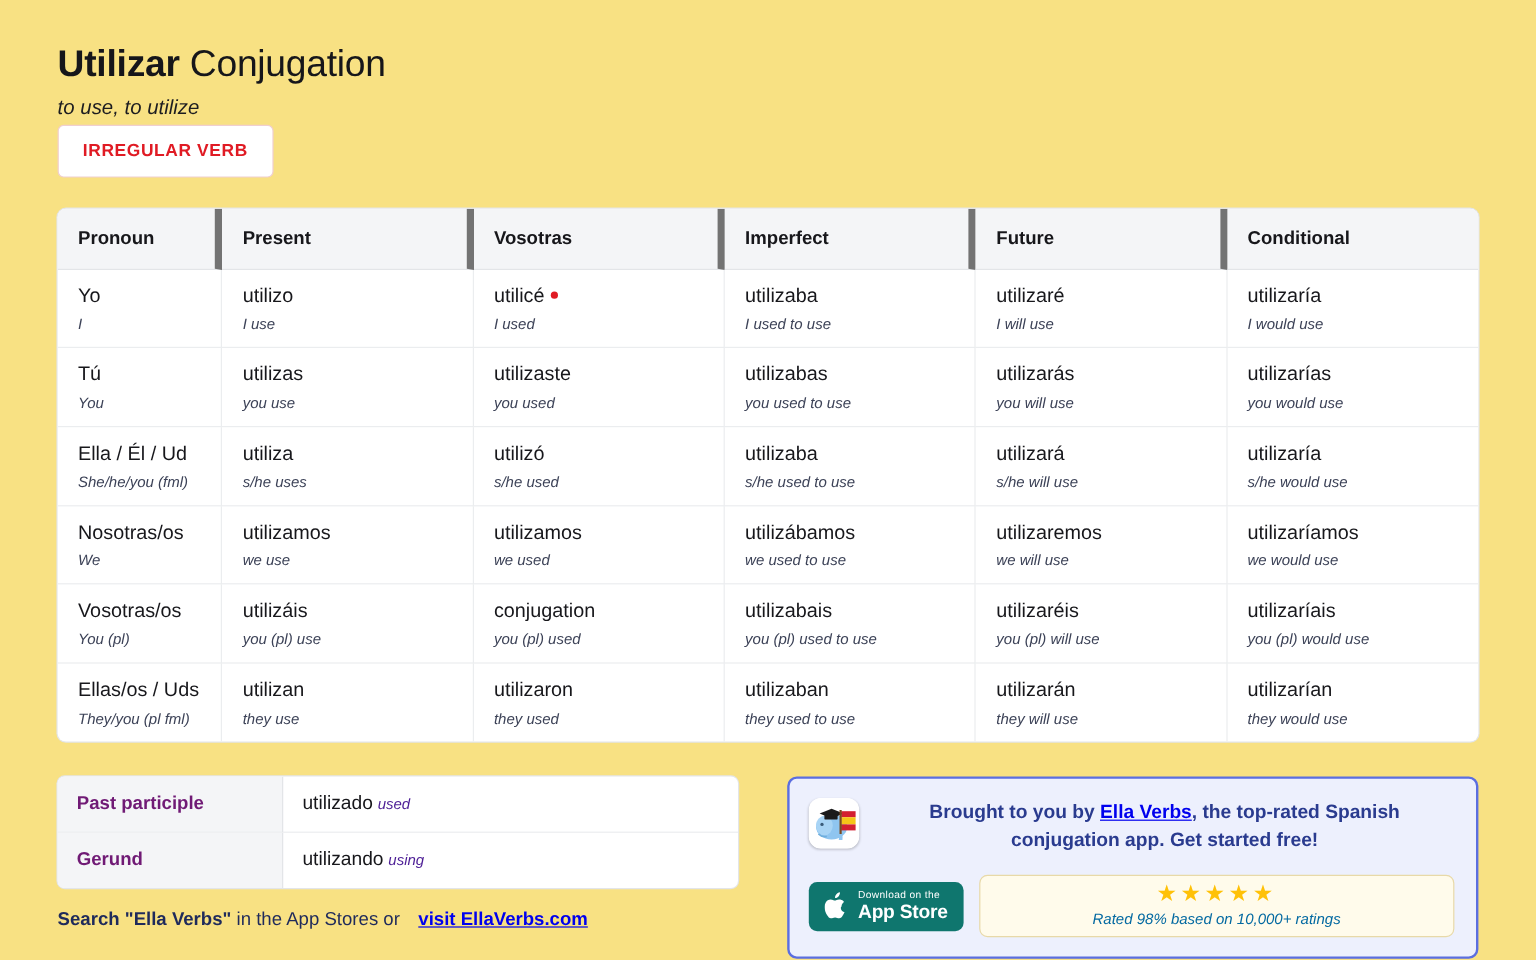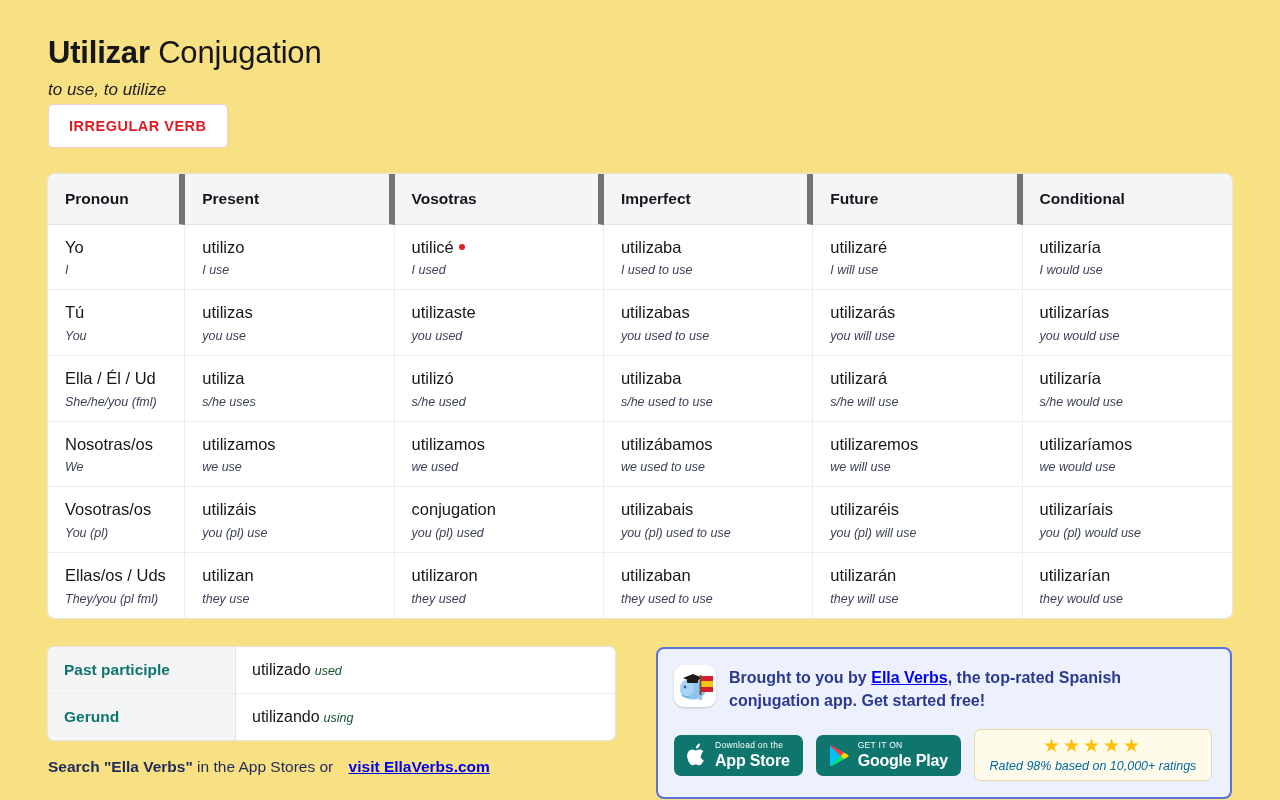--- a/index.html
+++ b/index.html
@@ -130,49 +130,49 @@
     padding: 14px 0 14px 16px;
     border-bottom: 1px solid #ebedef;
     height: 45px;
   }
   .extra-table tr:last-child td { border-bottom: none; }
   .extra-label {
     background: #F4F5F7;
     width: 188px;
     font-size: 15.5px;
     font-weight: bold;
-    color: #0f766e;
+    color: #701a75;
     border-right: 1px solid #e3e5e8;
   }
   .extra-value { font-size: 16px; color: #17171b; }
   .extra-value .it {
     font-size: 12.5px;
     font-style: italic;
-    color: #14532d;
+    color: #4c1d95;
     margin-left: 4px;
   }
 
   .search-line {
     margin-top: 18px;
     font-size: 15.5px;
     color: #1f2a5b;
     font-weight: bold;
   }
   .search-line .reg { font-weight: normal; }
   .search-line .lnk { text-decoration: underline; font-weight: bold; margin-left: 11px; }
 
   
   .promo {
     width: 576px;
     background: #EDF0FD;
     border: 2px solid #5b6ee0;
     border-radius: 8px;
     padding: 16px 18px 16px 16px;
   }
-  .promo-top { display: flex; align-items: flex-start; gap: 13px; }
+  .promo-top { display: flex; align-items: flex-start; gap: 13px; text-align: center; }
   .app-icon {
     width: 42px; height: 42px;
     border-radius: 10px;
     background: #ffffff;
     flex: 0 0 auto;
     position: relative;
     overflow: hidden;
     box-shadow: 0 1px 2px rgba(0,0,0,.18);
   }
   .promo-text {
@@ -452,32 +452,20 @@
           <svg width="20" height="24" viewBox="0 0 20 24">
             <path d="M14.2 12.6c0-2.6 2.1-3.9 2.2-4-1.2-1.8-3.1-2-3.8-2-1.6-.2-3.1.9-3.9.9-.8 0-2.1-.9-3.4-.9-1.8 0-3.4 1-4.3 2.6-1.8 3.2-.5 7.9 1.3 10.5.9 1.3 1.9 2.7 3.2 2.6 1.3-.1 1.8-.8 3.4-.8 1.5 0 2 .8 3.4.8 1.4 0 2.3-1.3 3.1-2.6.6-.9.9-1.4 1.4-2.4-3.3-1.2-3.6-4.5-2.6-4.7z" fill="#ffffff"></path>
             <path d="M11.9 3.9c.7-.9 1.2-2.1 1.1-3.3-1 0-2.3.7-3 1.6-.7.8-1.3 2-1.1 3.2 1.1.1 2.3-.6 3-1.5z" fill="#ffffff"></path>
           </svg>
           <div class="store-lines">
             <span class="store-small">Download on the</span>
             <span class="store-big">App Store</span>
           </div>
         </div>
 
-        <div class="store-badge">
-          <svg width="21" height="23" viewBox="0 0 21 23">
-            <path d="M1.5 1.2C1.2 1.5 1 2 1 2.7v17.6c0 .7.2 1.2.5 1.5l.1.1 9.9-9.9v-.2L1.6 1.9z" fill="#00C3FF"></path>
-            <path d="M14.8 15.3l-3.3-3.3v-.2l3.3-3.3.1.1 3.9 2.2c1.1.6 1.1 1.6 0 2.3l-3.9 2.2z" fill="#FFD500"></path>
-            <path d="M14.9 15.2L11.5 11.8 1.5 21.8c.4.4 1 .4 1.7 0l11.7-6.6" fill="#00E676"></path>
-            <path d="M14.9 8.5L3.2 1.9C2.5 1.5 1.9 1.5 1.5 1.9l10 10z" fill="#FF3A44"></path>
-          </svg>
-          <div class="store-lines">
-            <span class="store-small">GET IT ON</span>
-            <span class="store-big">Google Play</span>
-          </div>
-        </div>
 
         <div class="rating-box">
           <div class="stars">★★★★★</div>
           <div class="rating-text">Rated 98% based on 10,000+ ratings</div>
         </div>
       </div>
     </div>
 
   </div>
 </div>

